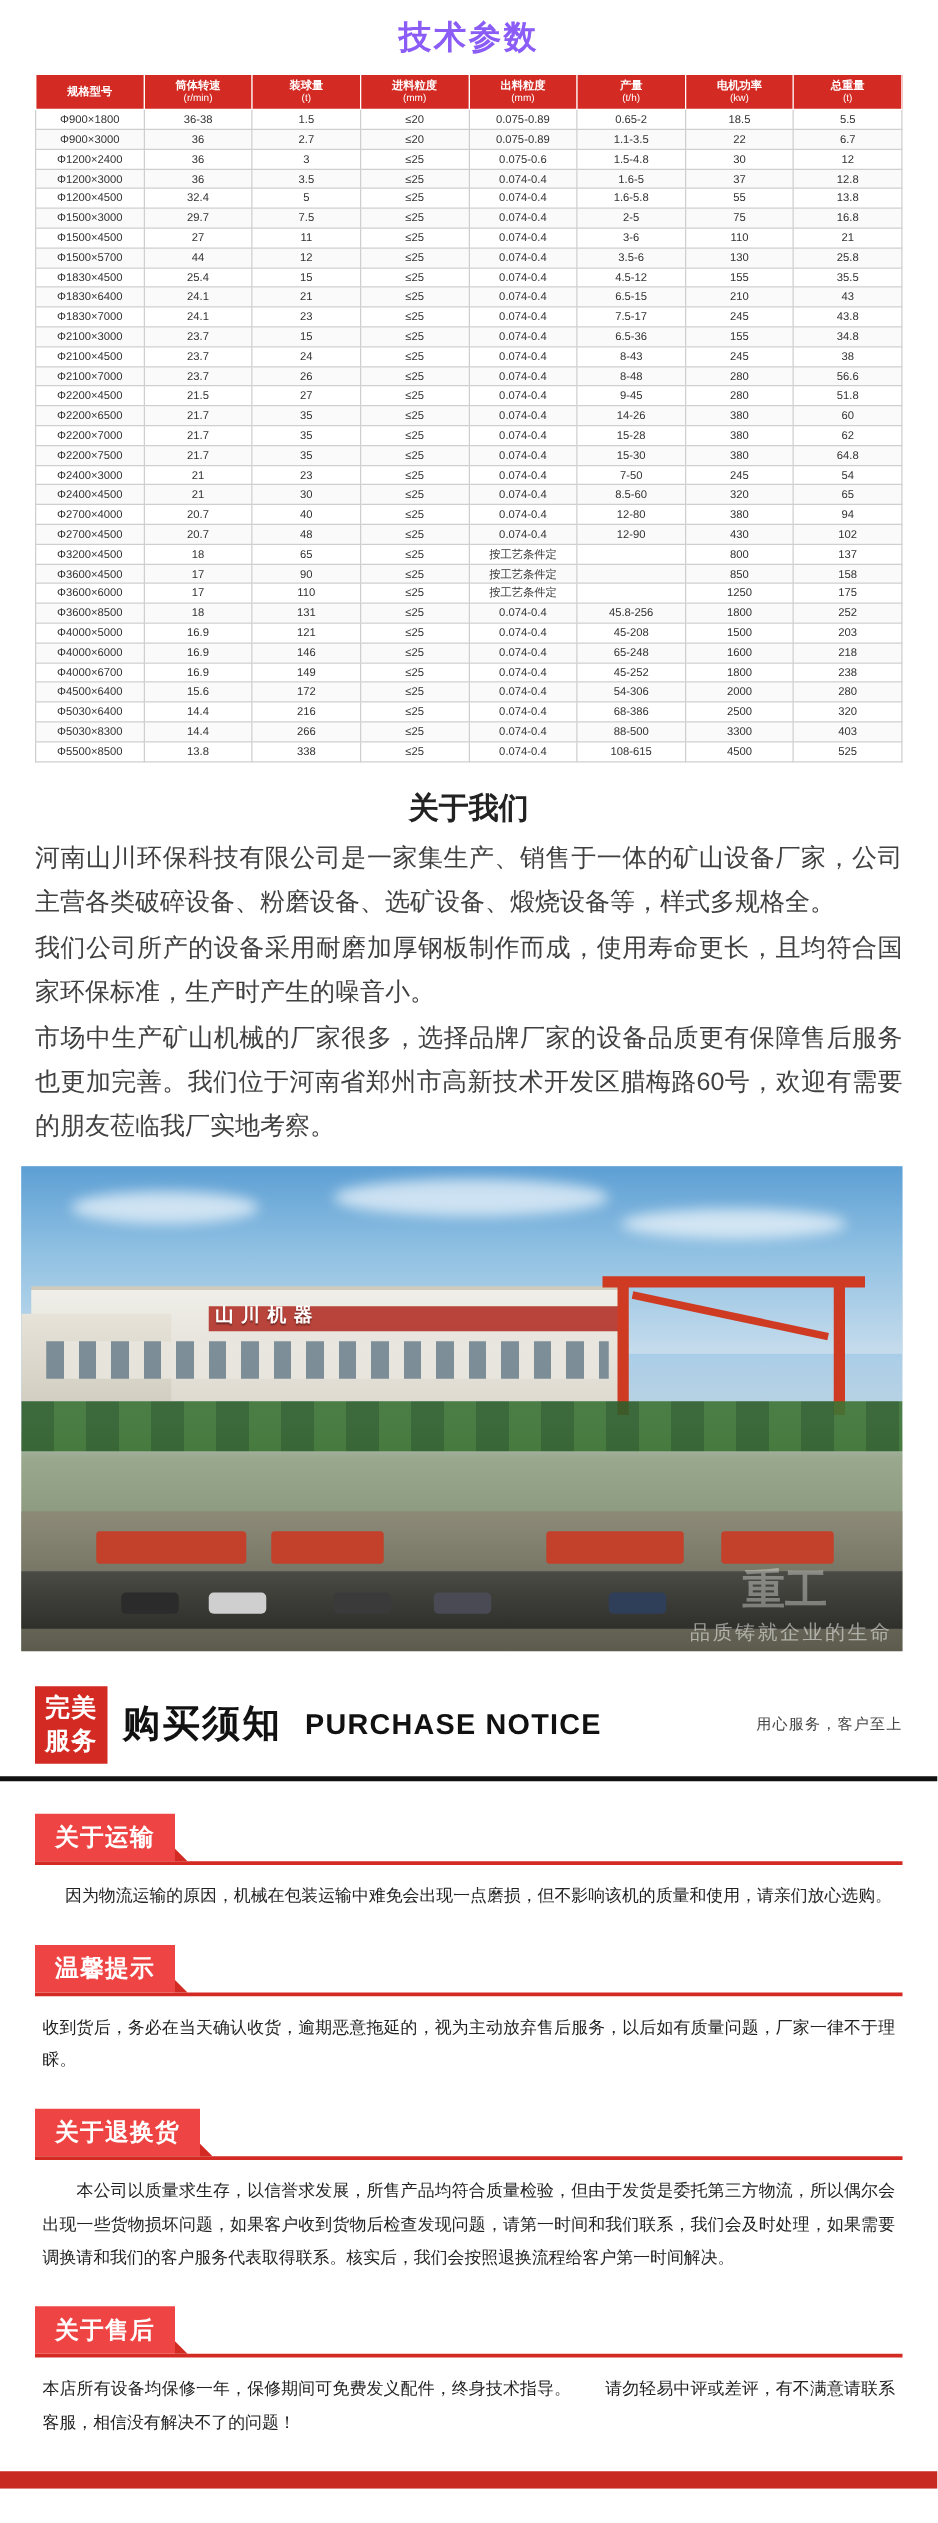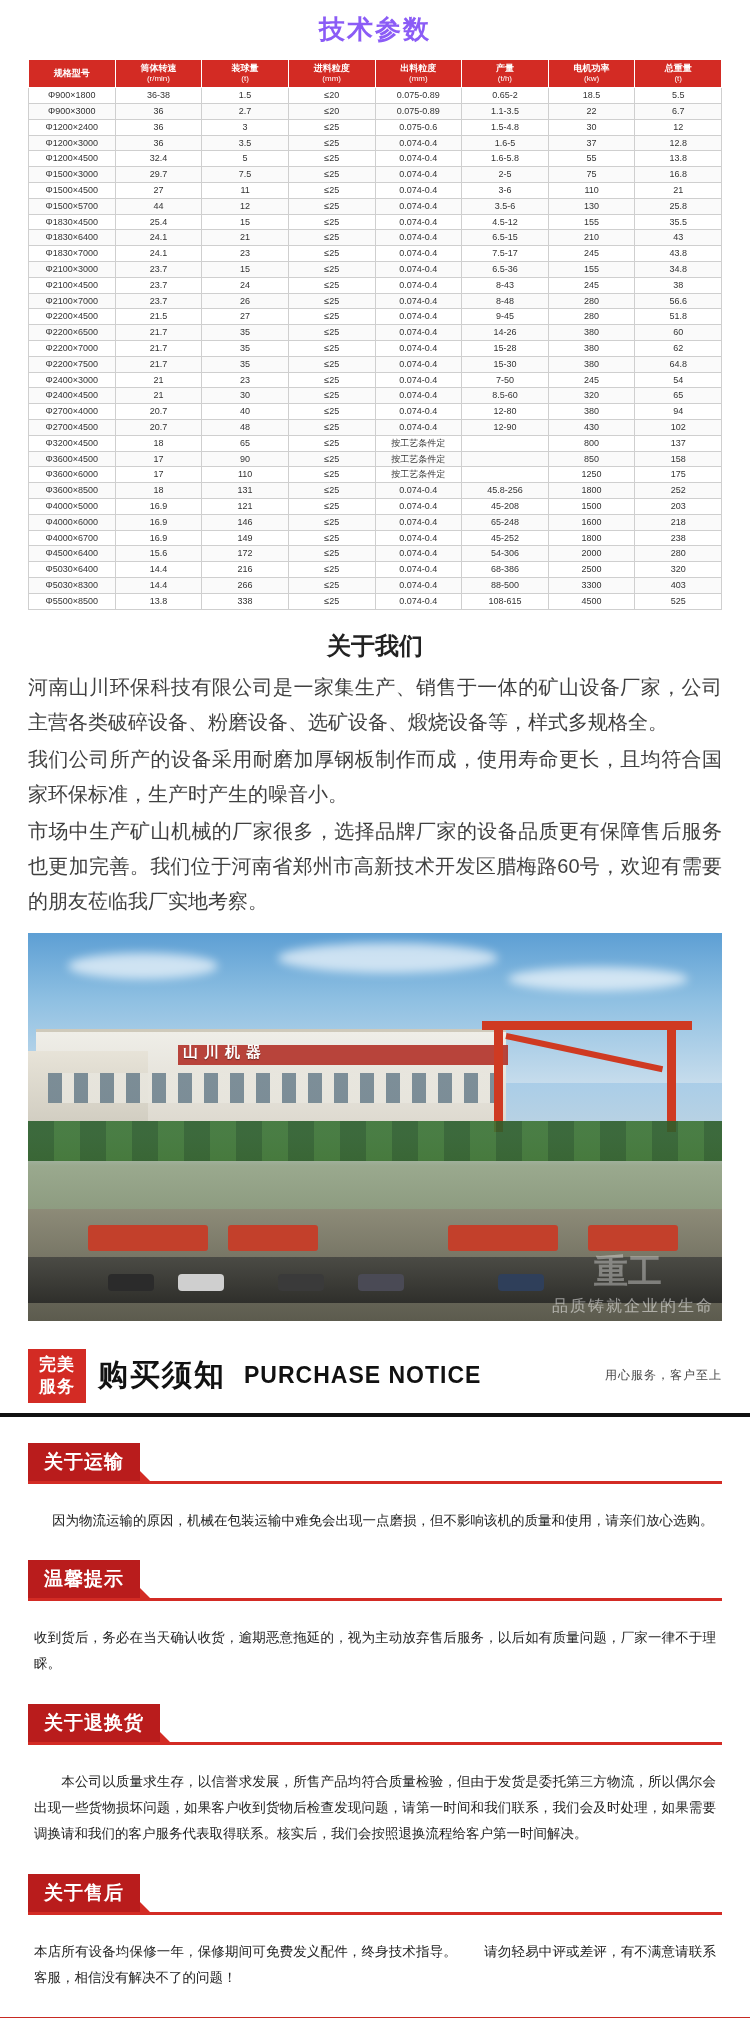--- a/index.html
+++ b/index.html
@@ -63,21 +63,21 @@
   .about-p {
     font-size: 20px;
     line-height: 1.75;
     color:#404040;
     text-align: justify;
     margin: 0 0 2px 0;
   }
 
   
   .photo {
-    margin: 14px 28px 0 28px;
+    margin: 14px 28px 0 17px;
     height: 388px;
     position: relative;
     overflow: hidden;
     background: linear-gradient(#7fb6e0 0%, #a9cde8 38%, #bcd3e2 52%, #9aa98e 60%, #6d7a5e 100%);
   }
   .photo .sky { position:absolute; left:0; top:0; right:0; height:150px;
     background: linear-gradient(#5d9fd4 0%, #8fc0e2 45%, #c6dcec 100%); }
   .photo .cloud { position:absolute; background:rgba(255,255,255,.65); border-radius:50%; filter: blur(5px); }
   .photo .building {
     position:absolute; left:8px; top:96px; width:470px; height:92px;
@@ -143,52 +143,52 @@
   
   .pn-header {
     margin-top: 18px;
     padding: 10px 28px 10px 28px;
     border-bottom: 4px solid #111;
     display:flex; align-items:center; gap:12px;
     position:relative;
   }
   .pn-badge {
     width:58px; min-width:58px; background:#d32b24; color:#fff;
-    font-size:17px; font-weight:bold; text-align:center;
+    font-size:20px; font-weight:bold; text-align:center;
     padding:5px 0; line-height:1.3; letter-spacing:1px;
   }
   .pn-cn { font-size:30px; font-weight:bold; color:#111; letter-spacing:2px; }
   .pn-en { font-size:23px; font-weight:bold; color:#111; letter-spacing:1px; margin-left:6px; }
   .pn-right { margin-left:auto; font-size:12px; color:#444; letter-spacing:1px; }
 
   
   .notice { padding: 0 28px; }
   .notice-item { margin-top: 26px; }
   .tag {
     display:inline-block;
-    background:#b91c1c; color:#fff;
+    background:#ef4444; color:#fff;
     font-size:19px; font-weight:bold;
     padding:6px 16px 6px 16px;
     position:relative;
     letter-spacing:1px;
   }
   .tag::after{
     content:"";
     position:absolute; right:-10px; bottom:0;
     border-left:10px solid #d32b24;
     border-top:10px solid transparent;
   }
   .tag-bar {
     height:3px; background:#d32b24; width:100%; margin-top:0px;
   }
   .notice-body {
     font-size:13.5px;
     line-height:1.95;
     color:#222;
-    margin-top:24px;
+    margin-top:12px;
     text-align: justify;
     padding: 0 6px 0 24px;
   }
   .notice-body.wide { padding-left: 6px; }
 
   
   .bottom-bar { height:14px; background:#c82a22; margin-top:26px; }
 </style>
 </head>
 <body>

